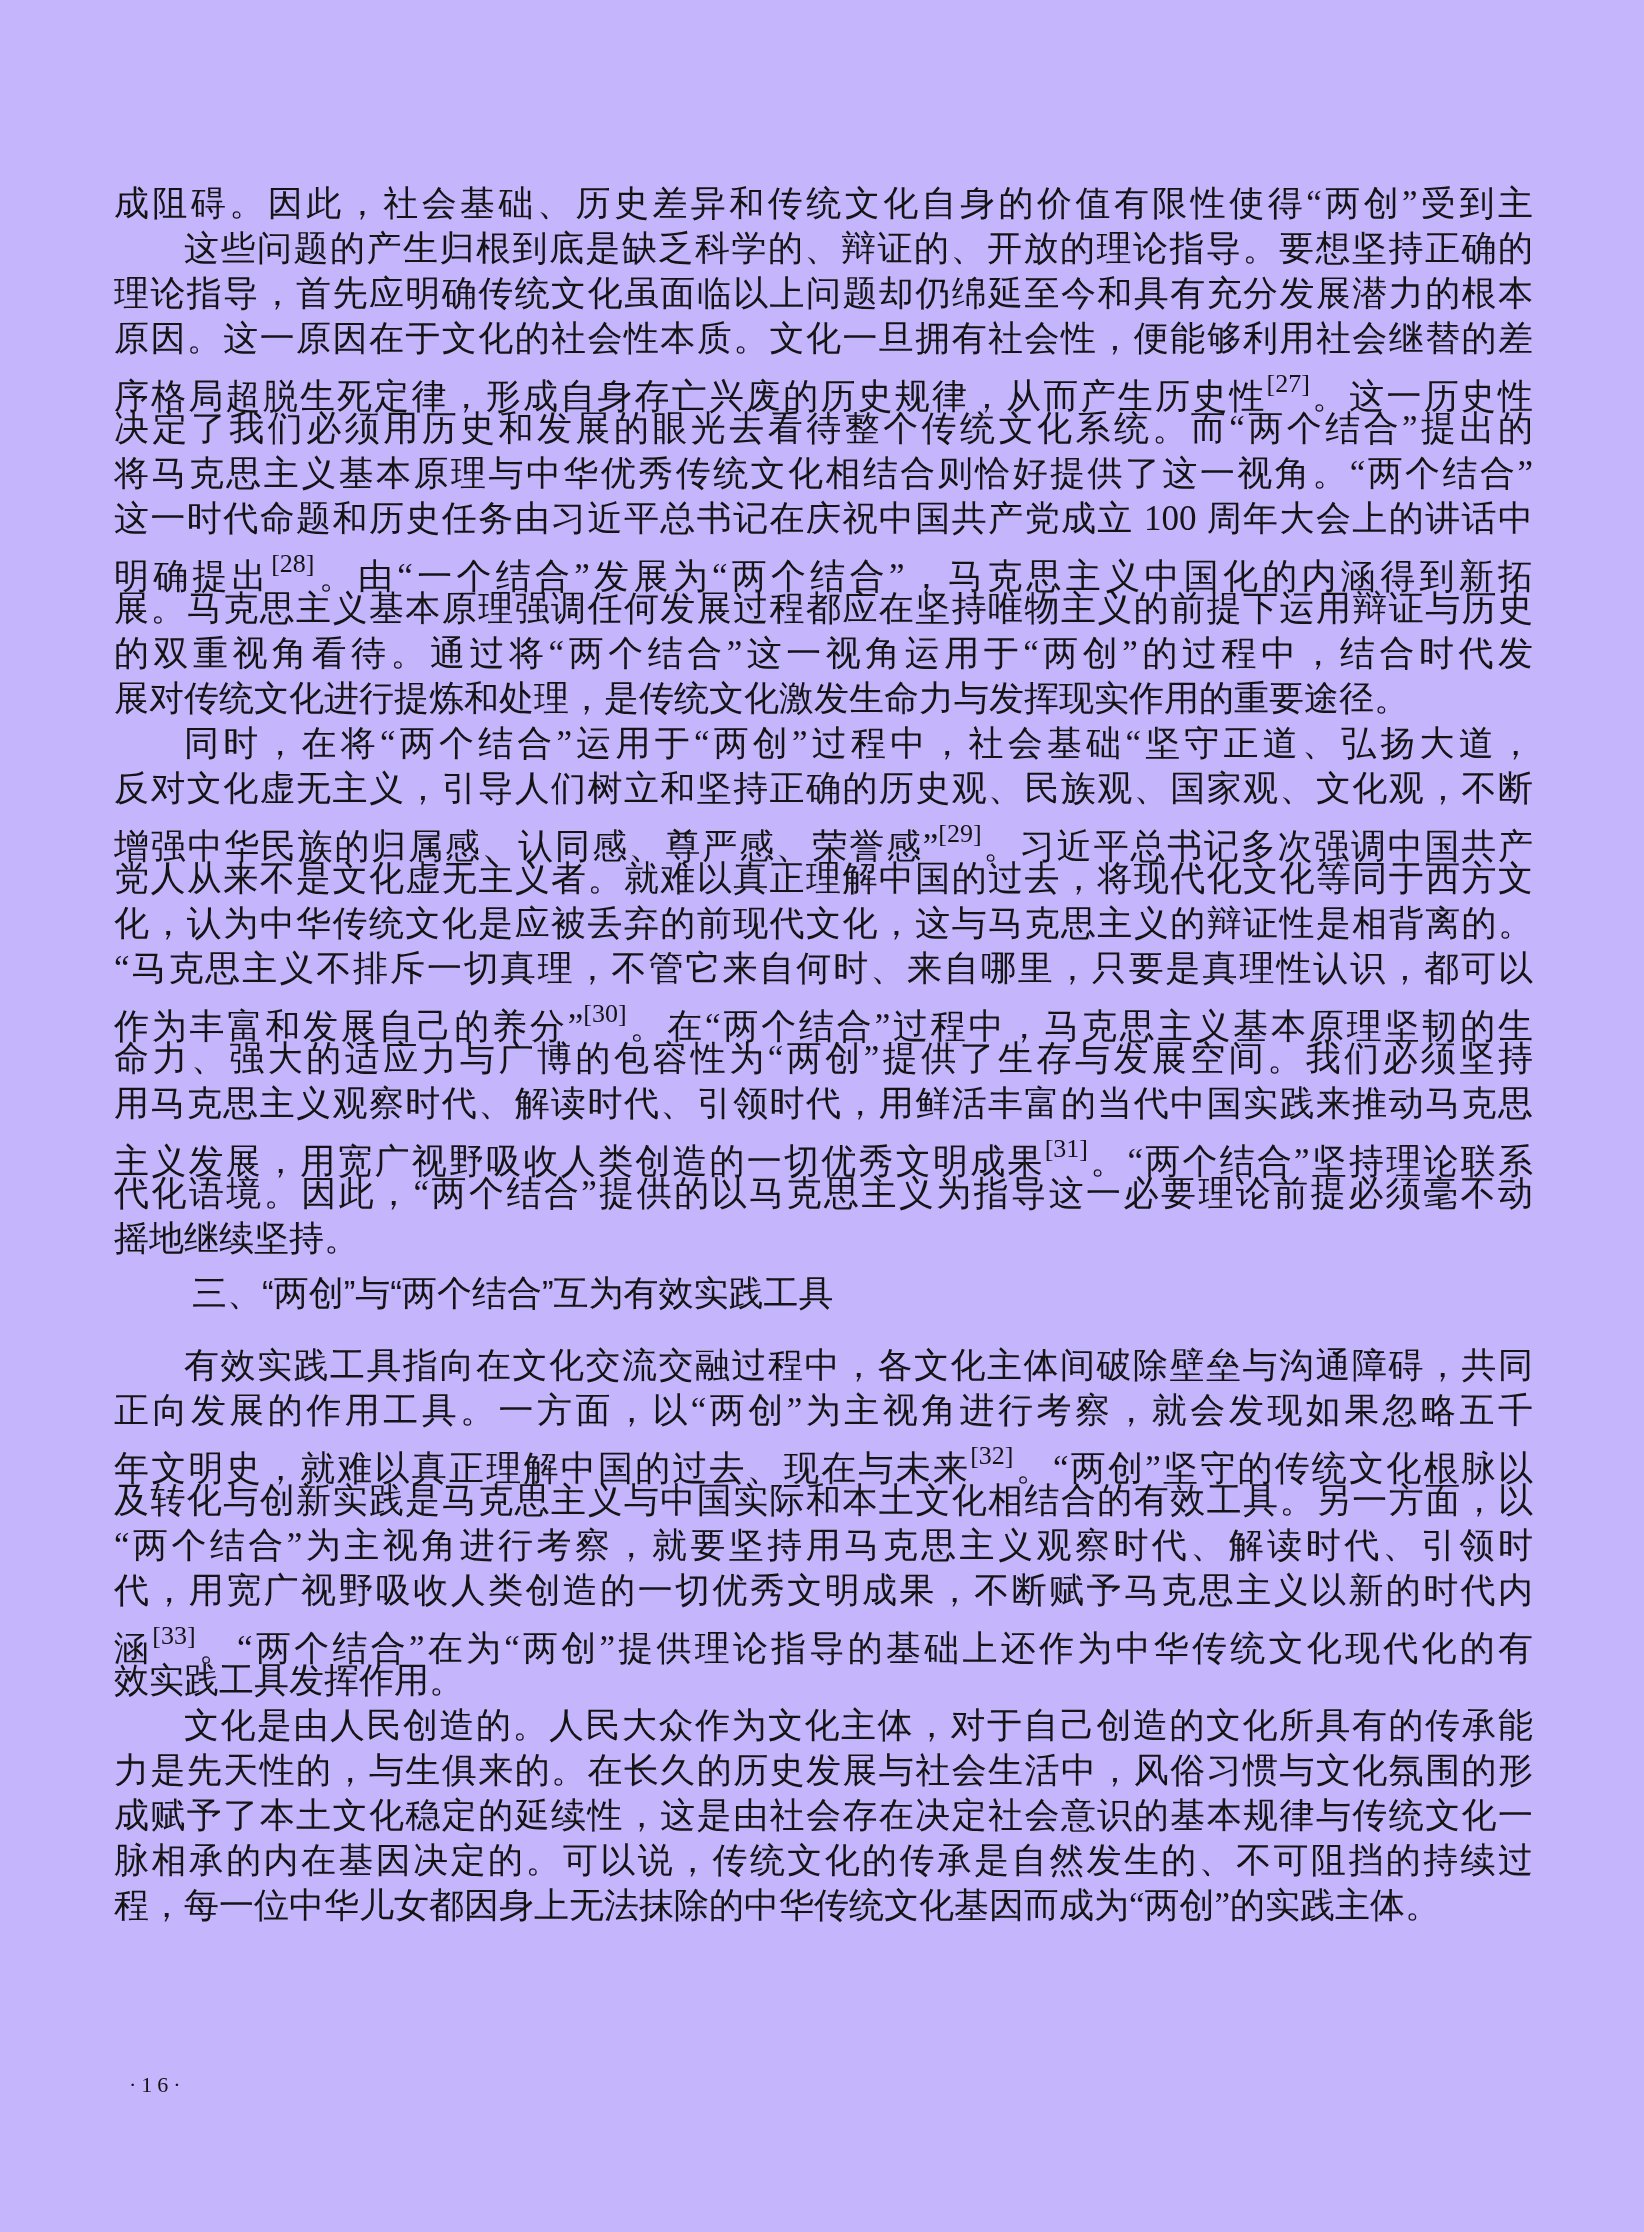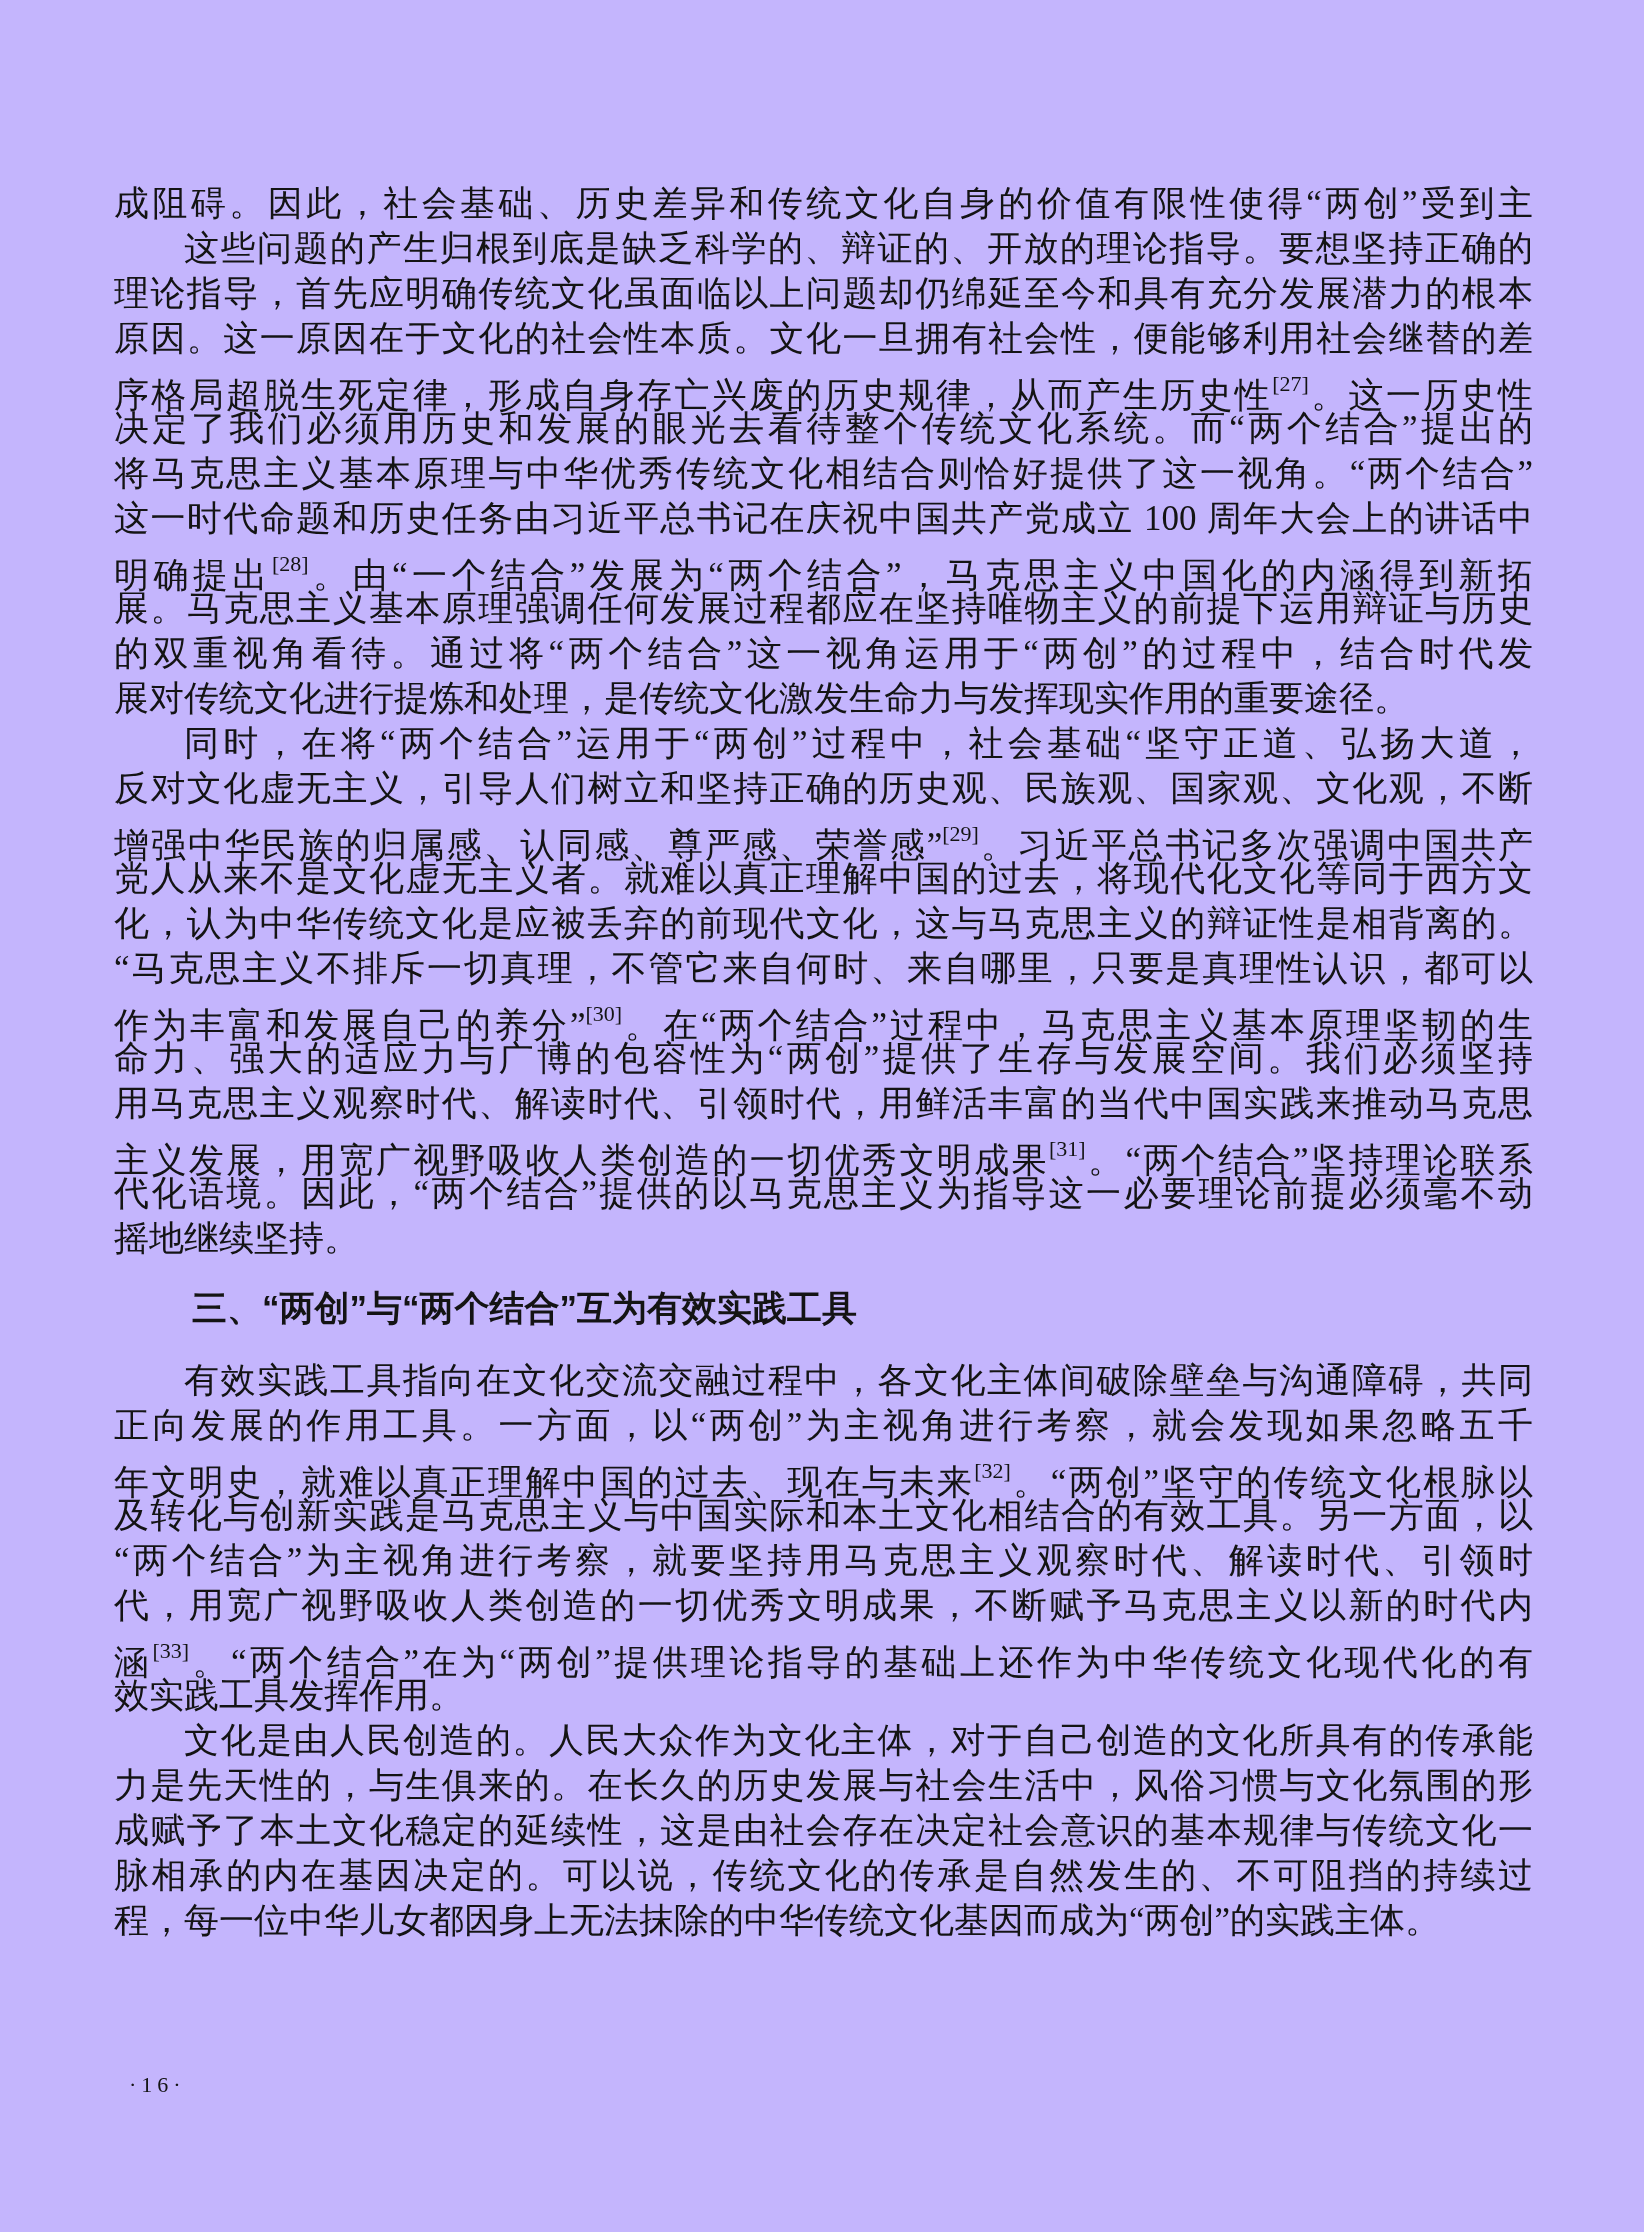--- a/index.html
+++ b/index.html
@@ -26,31 +26,31 @@
     text-align: justify;
     text-align-last: justify;
     text-justify: inter-character;
     height: 45px;
     white-space: nowrap;
   }
   .line.end { text-align-last: left; }
   .line.indent { text-indent: 70px; }
   .line.heading {
     font-family: "Liberation Sans", "DejaVu Sans", sans-serif;
-    font-weight: bold;
+    font-weight: normal;
     font-size: 35px;
     text-align: center;
     text-align-last: left;
     text-indent: 78px;
-    margin-top: 24px;
+    margin-top: 9px;
     margin-bottom: 28px;
   }
   .line.subheading { text-align-last: left; }
   .sup {
-    font-size: 22px;
+    font-size: 26px;
     vertical-align: 16px;
     letter-spacing: 0;
     margin-top: 24px;
   }
   .page-number {
     position: absolute;
     left: 129px; top: 2072px;
     font-size: 22px;
     letter-spacing: 5px;
   }

